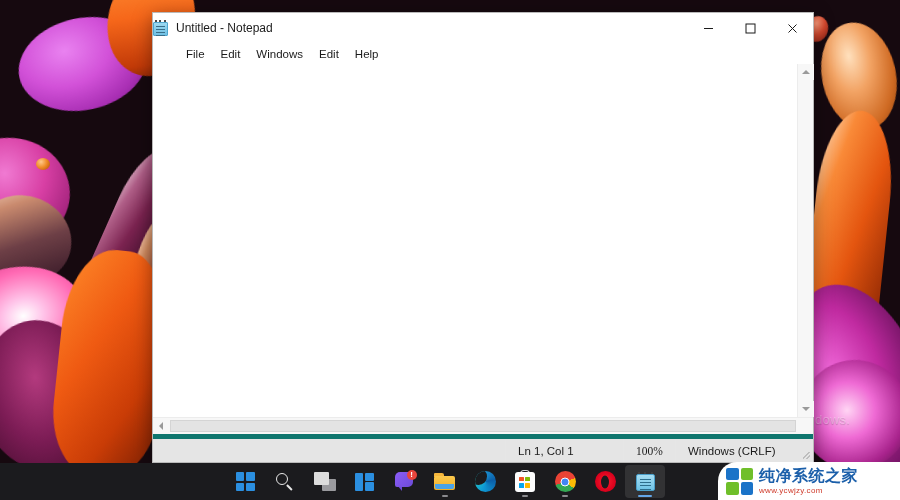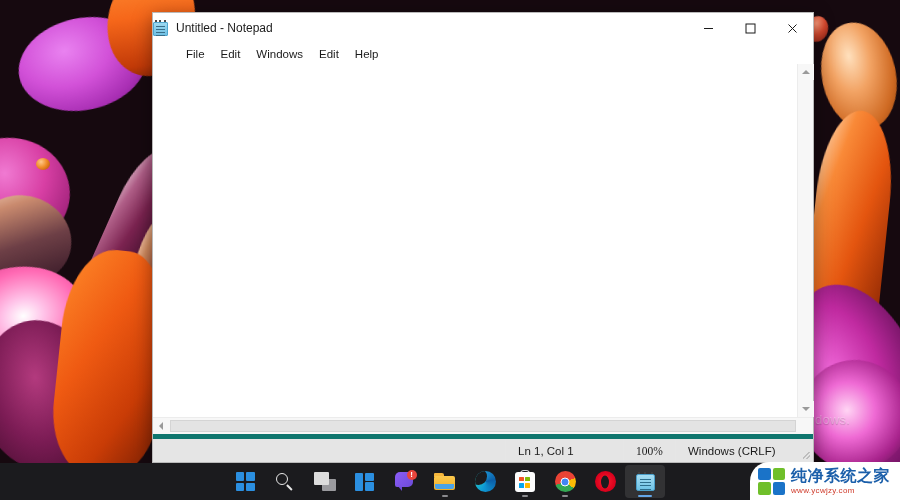--- a/index.html
+++ b/index.html
@@ -574,21 +574,21 @@
     border-left: 1.5px solid #d5d5d5; border-top: 1.5px solid #d5d5d5;
     transform: rotate(45deg); margin-top: 3px;
   }
   .tray-icon { width: 16px; height: 16px; }
 
   
   #site-watermark {
     position: absolute;
     right: 0;
     bottom: 0;
-    width: 150px;
+    width: 182px;
     height: 38px;
     display: flex;
     align-items: center;
     gap: 6px;
     padding-left: 8px;
     box-sizing: border-box;
     background: #ffffff;
     border-top-left-radius: 19px;
   }
   #wm-logo {

